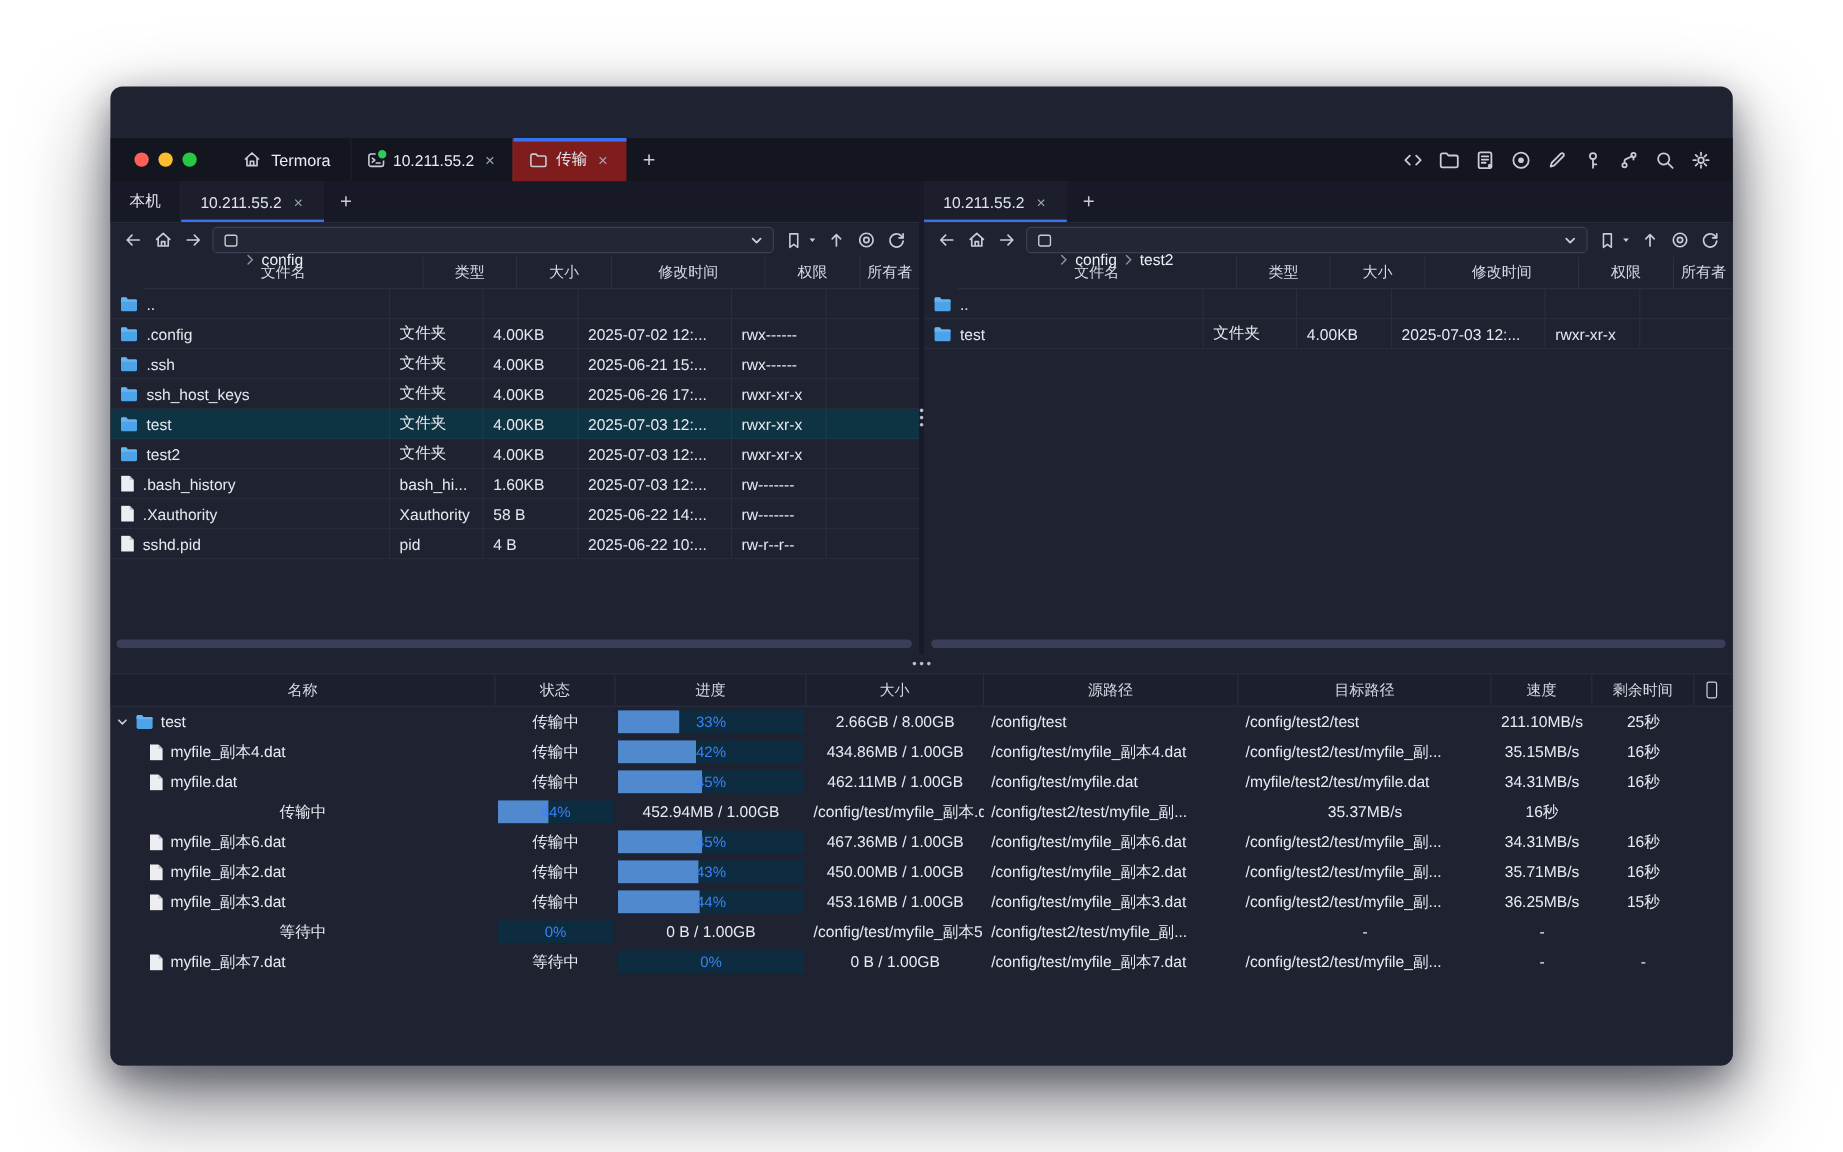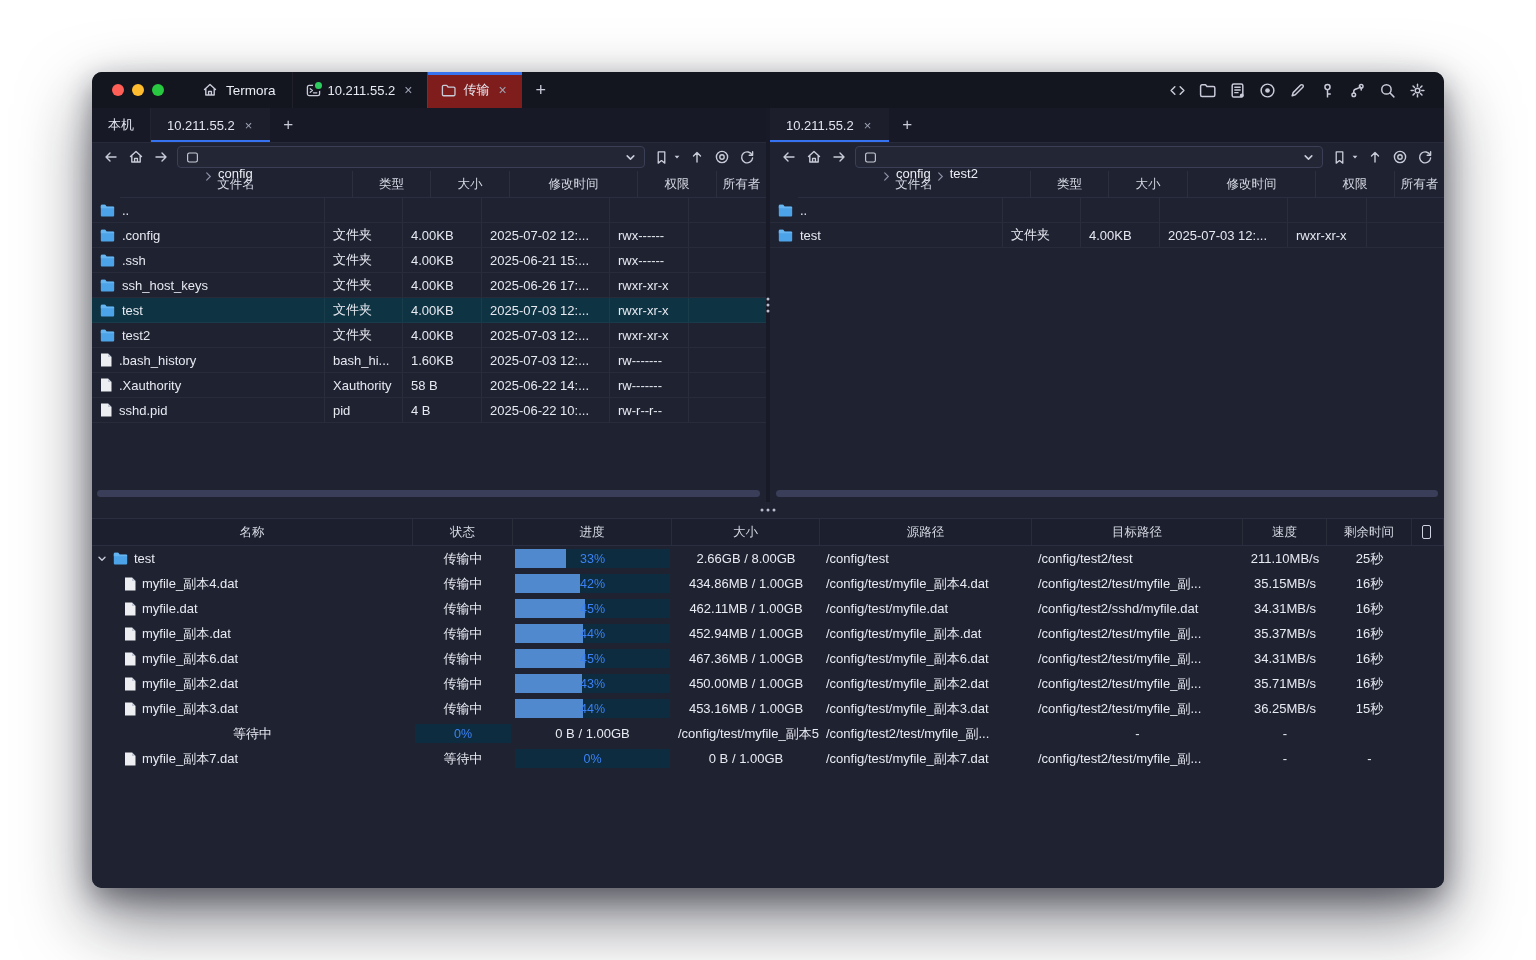--- a/index.html
+++ b/index.html
@@ -4,21 +4,21 @@
 <style>
   html,body{margin:0;padding:0;}
   body{width:1536px;height:960px;background:#ffffff;font-family:"Liberation Sans","DejaVu Sans",sans-serif;position:relative;overflow:hidden;}
   .window{position:absolute;left:92px;top:72px;width:1352px;height:816px;background:#1f2231;border-radius:10px;
     box-shadow:0 30px 70px rgba(15,17,30,.55),0 10px 28px rgba(15,17,30,.4);overflow:hidden;display:flex;flex-direction:column;
     color:#e8eaf2;font-size:13px;}
   svg{display:block}
   .ico{stroke:#c9ccd8;fill:none;stroke-width:1.4;stroke-linecap:round;stroke-linejoin:round}
 
   
-  .titlebar{height:36px;background:#13151f;display:flex;align-items:stretch;flex:0 0 auto;}
+  .titlebar{height:36px;background:#13151f;display:flex;align-items:stretch;flex:0 0 auto;margin-top:43px;}
   .lights{display:flex;align-items:center;gap:8px;padding:0 12px 0 20px;}
   .light{width:12px;height:12px;border-radius:50%;}
   .light.red{background:#ff5f57}.light.yellow{background:#febc2e}.light.green{background:#28c840}
   .appzone{display:flex;align-items:center;gap:8px;padding:0 16px 0 26px;color:#eceef5;font-size:13.5px;}
   .ttab{display:flex;align-items:center;gap:7px;padding:0 13px;position:relative;border-left:1px solid rgba(255,255,255,.05);color:#e8eaf2;cursor:default;}
   .ttab:last-of-type{border-right:1px solid rgba(255,255,255,.05);}
   .ttab.active{background:#7f1d1d;}
   .ttab.active::before{content:'';position:absolute;left:0;right:0;top:0;height:3px;background:#3673f1;}
   .tclose{color:#9ea3b5;font-size:14px;line-height:1;padding:1px 2px;}
   .term-wrap{position:relative}
@@ -37,21 +37,21 @@
   .ptabs{height:34px;background:#171a26;display:flex;align-items:stretch;border-bottom:1px solid #262a3a;flex:0 0 auto;}
   .ptab{display:flex;align-items:center;gap:8px;padding:0 16px;position:relative;color:#e2e5ef;border-right:1px solid rgba(255,255,255,.05);}
   .ptab.active{background:rgba(255,255,255,.025);}
   .ptab.active::after{content:'';position:absolute;left:0;right:0;bottom:0;height:2px;background:#3673f1;}
   .ptab .tclose{font-size:13px}
   .ptab-plus{display:flex;align-items:center;padding:0 13px;color:#c9ccd8;font-size:17px;}
 
   .ptoolbar{height:28px;display:flex;align-items:center;gap:7px;padding:0 10px;flex:0 0 auto;}
   .nav-btn{width:18px;height:18px;display:flex;align-items:center;justify-content:center;flex:0 0 auto;}
   .pathbox{flex:1;min-width:0;height:20px;background:#232635;border:1px solid #3a3f55;border-radius:4px;display:flex;align-items:center;gap:6px;padding:0 8px;color:#eceef5;}
-  .crumbs{display:flex;align-items:flex-end;gap:6px;min-width:0;margin-top:32px;}
+  .crumbs{display:flex;align-items:center;gap:6px;min-width:0;margin-top:32px;}
   .crumb-sep{color:#8e93a8;font-size:11px;}
   .pathbox .flexfill{flex:1}
 
   .fhead,.frow{display:grid;grid-template-columns:233px 78px 79px 128px 79px 1fr;}
   .fhead{height:26px;border-bottom:1px solid #2a2e40;flex:0 0 auto;margin-left:28px;}
   .hcell{display:flex;align-items:center;justify-content:center;color:#d7dae5;font-size:12.5px;border-right:1px solid rgba(255,255,255,.06);}
   .hcell:last-child{border-right:none;}
   .fbody{flex:1 1 auto;position:relative;overflow:hidden;}
   .frow{height:25px;box-sizing:border-box;border-bottom:1px solid rgba(255,255,255,.045);}
   .frow.selected{background:#0e3342;}
@@ -636,144 +636,135 @@
           </div>
           <div class="tc ctr">传输中</div>
           <div class="tc">
             <div class="ptrack">
               <div class="pfill" style="width: 45%;"></div>
               <div class="ptext">45%</div>
             </div>
           </div>
           <div class="tc ctr">462.11MB / 1.00GB</div>
           <div class="tc pth">/config/test/myfile.dat</div>
-          <div class="tc pth">/config/test2/sshd/myfile.dat</div>
+          <div class="tc pth">/myfile/test2/test/myfile.dat</div>
           <div class="tc ctr">34.31MB/s</div>
+          <div class="tc ctr">16秒</div>
+          <div class="tc"></div>
+        </div>
+        <div class="trow">
+          <div class="tc ctr">传输中</div>
+          <div class="tc">
+            <div class="ptrack">
+              <div class="pfill" style="width: 44%;"></div>
+              <div class="ptext">44%</div>
+            </div>
+          </div>
+          <div class="tc ctr">452.94MB / 1.00GB</div>
+          <div class="tc pth">/config/test/myfile_副本.dat</div>
+          <div class="tc pth">/config/test2/test/myfile_副...</div>
+          <div class="tc ctr">35.37MB/s</div>
           <div class="tc ctr">16秒</div>
           <div class="tc"></div>
         </div>
         <div class="trow">
           <div class="tc nm child">
             <span style="display: flex;">
               <svg width="12" height="14" viewBox="0 0 12 14">
                 <path d="M1 .5h7l3.5 3.5v9.5H1z" fill="#eceef2"></path>
                 <path d="M8 .5 11.5 4H8z" fill="#bfc5d2"></path>
               </svg>
             </span>
-            <span>myfile_副本.dat</span>
+            <span>myfile_副本6.dat</span>
           </div>
           <div class="tc ctr">传输中</div>
           <div class="tc">
             <div class="ptrack">
-              <div class="pfill" style="width: 44%;"></div>
-              <div class="ptext">44%</div>
-            </div>
-          </div>
-          <div class="tc ctr">452.94MB / 1.00GB</div>
-          <div class="tc pth">/config/test/myfile_副本.dat</div>
+              <div class="pfill" style="width: 45%;"></div>
+              <div class="ptext">45%</div>
+            </div>
+          </div>
+          <div class="tc ctr">467.36MB / 1.00GB</div>
+          <div class="tc pth">/config/test/myfile_副本6.dat</div>
           <div class="tc pth">/config/test2/test/myfile_副...</div>
-          <div class="tc ctr">35.37MB/s</div>
+          <div class="tc ctr">34.31MB/s</div>
           <div class="tc ctr">16秒</div>
           <div class="tc"></div>
         </div>
         <div class="trow">
           <div class="tc nm child">
             <span style="display: flex;">
               <svg width="12" height="14" viewBox="0 0 12 14">
                 <path d="M1 .5h7l3.5 3.5v9.5H1z" fill="#eceef2"></path>
                 <path d="M8 .5 11.5 4H8z" fill="#bfc5d2"></path>
               </svg>
             </span>
-            <span>myfile_副本6.dat</span>
+            <span>myfile_副本2.dat</span>
           </div>
           <div class="tc ctr">传输中</div>
           <div class="tc">
             <div class="ptrack">
-              <div class="pfill" style="width: 45%;"></div>
-              <div class="ptext">45%</div>
-            </div>
-          </div>
-          <div class="tc ctr">467.36MB / 1.00GB</div>
-          <div class="tc pth">/config/test/myfile_副本6.dat</div>
+              <div class="pfill" style="width: 43%;"></div>
+              <div class="ptext">43%</div>
+            </div>
+          </div>
+          <div class="tc ctr">450.00MB / 1.00GB</div>
+          <div class="tc pth">/config/test/myfile_副本2.dat</div>
           <div class="tc pth">/config/test2/test/myfile_副...</div>
-          <div class="tc ctr">34.31MB/s</div>
+          <div class="tc ctr">35.71MB/s</div>
           <div class="tc ctr">16秒</div>
           <div class="tc"></div>
         </div>
         <div class="trow">
           <div class="tc nm child">
             <span style="display: flex;">
               <svg width="12" height="14" viewBox="0 0 12 14">
                 <path d="M1 .5h7l3.5 3.5v9.5H1z" fill="#eceef2"></path>
                 <path d="M8 .5 11.5 4H8z" fill="#bfc5d2"></path>
               </svg>
             </span>
-            <span>myfile_副本2.dat</span>
+            <span>myfile_副本3.dat</span>
           </div>
           <div class="tc ctr">传输中</div>
           <div class="tc">
             <div class="ptrack">
-              <div class="pfill" style="width: 43%;"></div>
-              <div class="ptext">43%</div>
-            </div>
-          </div>
-          <div class="tc ctr">450.00MB / 1.00GB</div>
-          <div class="tc pth">/config/test/myfile_副本2.dat</div>
+              <div class="pfill" style="width: 44%;"></div>
+              <div class="ptext">44%</div>
+            </div>
+          </div>
+          <div class="tc ctr">453.16MB / 1.00GB</div>
+          <div class="tc pth">/config/test/myfile_副本3.dat</div>
           <div class="tc pth">/config/test2/test/myfile_副...</div>
-          <div class="tc ctr">35.71MB/s</div>
-          <div class="tc ctr">16秒</div>
+          <div class="tc ctr">36.25MB/s</div>
+          <div class="tc ctr">15秒</div>
+          <div class="tc"></div>
+        </div>
+        <div class="trow">
+          <div class="tc ctr">等待中</div>
+          <div class="tc">
+            <div class="ptrack">
+              <div class="pfill" style="width: 0%;"></div>
+              <div class="ptext">0%</div>
+            </div>
+          </div>
+          <div class="tc ctr">0 B / 1.00GB</div>
+          <div class="tc pth">/config/test/myfile_副本5.dat</div>
+          <div class="tc pth">/config/test2/test/myfile_副...</div>
+          <div class="tc ctr">-</div>
+          <div class="tc ctr">-</div>
           <div class="tc"></div>
         </div>
         <div class="trow">
           <div class="tc nm child">
             <span style="display: flex;">
               <svg width="12" height="14" viewBox="0 0 12 14">
                 <path d="M1 .5h7l3.5 3.5v9.5H1z" fill="#eceef2"></path>
                 <path d="M8 .5 11.5 4H8z" fill="#bfc5d2"></path>
               </svg>
             </span>
-            <span>myfile_副本3.dat</span>
-          </div>
-          <div class="tc ctr">传输中</div>
-          <div class="tc">
-            <div class="ptrack">
-              <div class="pfill" style="width: 44%;"></div>
-              <div class="ptext">44%</div>
-            </div>
-          </div>
-          <div class="tc ctr">453.16MB / 1.00GB</div>
-          <div class="tc pth">/config/test/myfile_副本3.dat</div>
-          <div class="tc pth">/config/test2/test/myfile_副...</div>
-          <div class="tc ctr">36.25MB/s</div>
-          <div class="tc ctr">15秒</div>
-          <div class="tc"></div>
-        </div>
-        <div class="trow">
-          <div class="tc ctr">等待中</div>
-          <div class="tc">
-            <div class="ptrack">
-              <div class="pfill" style="width: 0%;"></div>
-              <div class="ptext">0%</div>
-            </div>
-          </div>
-          <div class="tc ctr">0 B / 1.00GB</div>
-          <div class="tc pth">/config/test/myfile_副本5.dat</div>
-          <div class="tc pth">/config/test2/test/myfile_副...</div>
-          <div class="tc ctr">-</div>
-          <div class="tc ctr">-</div>
-          <div class="tc"></div>
-        </div>
-        <div class="trow">
-          <div class="tc nm child">
-            <span style="display: flex;">
-              <svg width="12" height="14" viewBox="0 0 12 14">
-                <path d="M1 .5h7l3.5 3.5v9.5H1z" fill="#eceef2"></path>
-                <path d="M8 .5 11.5 4H8z" fill="#bfc5d2"></path>
-              </svg>
-            </span>
             <span>myfile_副本7.dat</span>
           </div>
           <div class="tc ctr">等待中</div>
           <div class="tc">
             <div class="ptrack">
               <div class="pfill" style="width: 0%;"></div>
               <div class="ptext">0%</div>
             </div>
           </div>
           <div class="tc ctr">0 B / 1.00GB</div>

